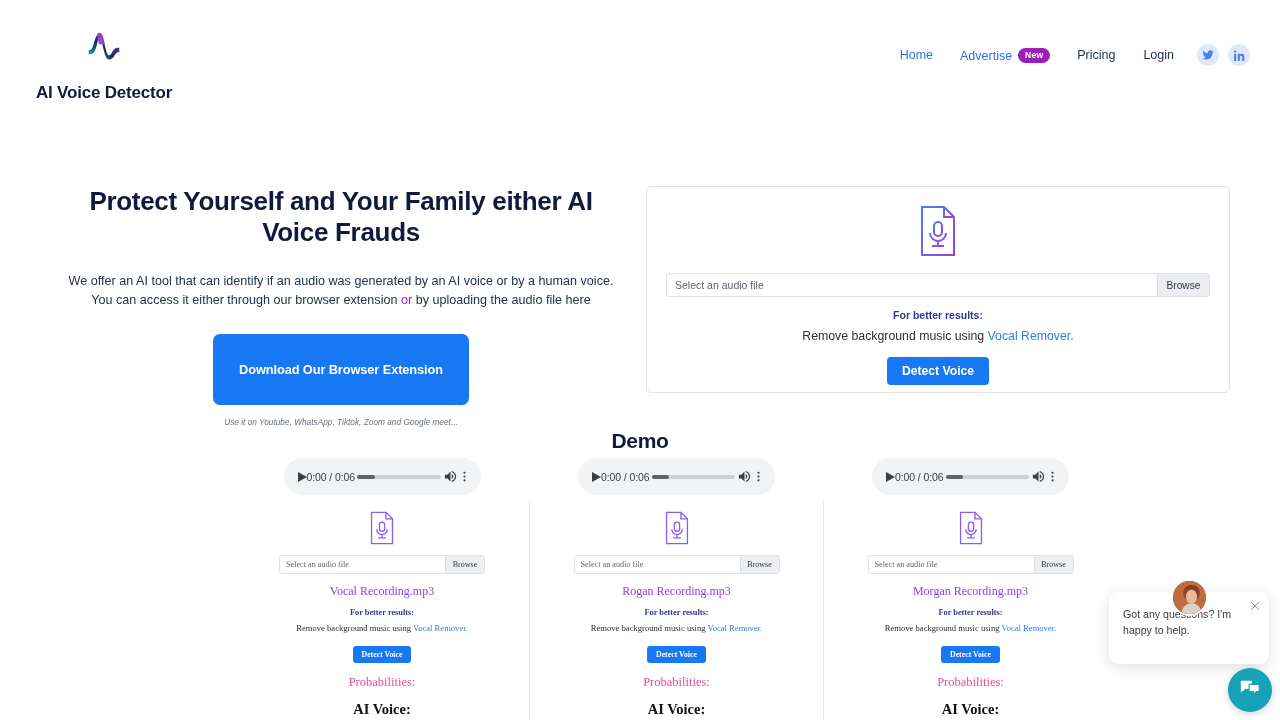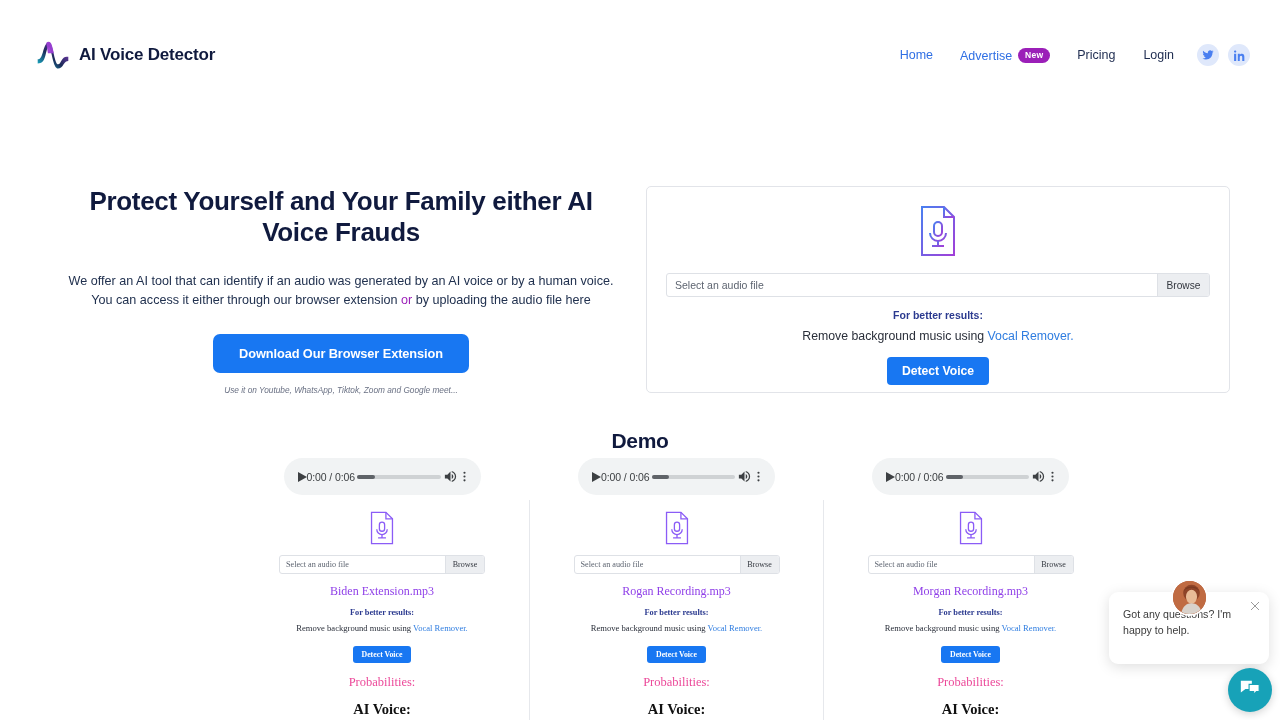--- a/index.html
+++ b/index.html
@@ -13,21 +13,21 @@
 
   
   .header {
     position: absolute; top: 0; left: 0; width: 1280px; height: 31px;
     background:#ffffff;
   }
   .navbar {
     position: absolute; top: 31px; left: 0; width: 1280px; height: 48px;
     display: flex; align-items: center;
   }
-  .brand { position:absolute; left: 36px; top: 0; height:48px; display:flex; align-items:center; gap:9px; }
+  .brand { position:absolute; left: 36px; top: 0; height:48px; display:flex; align-items:center; gap:22px;flex-direction:column; }
   .brand-logo { width: 34px; height: 30px; display:block; }
   .brand-name {
     font-size: 17px; font-weight: 700; color:#101a3e; letter-spacing:-0.2px;
   }
   .nav-right {
     position:absolute; right: 30px; top:0; height:48px;
     display:flex; align-items:center; gap: 0px;
   }
   .nav-link {
     font-size: 12.5px; color:#1d2b4f; text-decoration:none; padding: 0 14px;
@@ -53,21 +53,21 @@
     letter-spacing:-0.3px;
   }
   .hero-sub {
     margin-top: 24px; font-size: 12.6px; line-height: 19px; color:#21314f;
     padding: 0 8px;
   }
   .hero-sub .or { color:#9b1fb8; }
   .cta-wrap { margin-top: 24px; text-align:center; }
   .cta-btn {
     display:inline-block; background:#1877f2; color:#fff; border:none;
-    border-radius: 7px; padding: 12px 26px; font-size: 12.8px; font-weight:700;
+    border-radius: 7px; padding: 28px 26px; font-size: 12.8px; font-weight:700;
     cursor:pointer; letter-spacing:-0.1px;
   }
   .cta-note {
     margin-top: 12px; font-size: 8.3px; font-style: italic; color:#6a7184;
   }
 
   
   .upload-card {
     position:absolute; left: 646px; top: 186px; width: 584px; height: 207px;
     border: 1px solid #e2e4e9; border-radius: 5px; background:#fff;
@@ -277,21 +277,21 @@
             <path d="M24 2 v10 h10" fill="none" stroke="#8b5cf6" stroke-width="2"></path>
             <rect x="14" y="17" width="8" height="14" rx="4" fill="none" stroke="#8b5cf6" stroke-width="2"></rect>
             <path d="M10 28 a8 8 0 0 0 16 0" fill="none" stroke="#8b5cf6" stroke-width="2"></path>
             <path d="M18 36 v5 M12 41 h12" fill="none" stroke="#8b5cf6" stroke-width="2"></path>
           </svg>
         </span>
         <div class="demo-file-row">
           <div class="demo-file-text">Select an audio file</div>
           <div class="demo-file-browse">Browse</div>
         </div>
-        <div class="demo-filename">Biden Extension.mp3</div>
+        <div class="demo-filename">Vocal Recording.mp3</div>
         <div class="demo-better">For better results:</div>
         <div class="demo-remove"><span>Remove background music using </span><a class="link-blue" href="#">Vocal Remover.</a></div>
         <div class="demo-detect-wrap">
           <button class="demo-detect">Detect Voice</button>
         </div>
         <div class="demo-prob">Probabilities:</div>
         <div class="prob-line">
           <span>AI Voice:</span>
           <span class="prob-badge">92.46%</span>
         </div>

